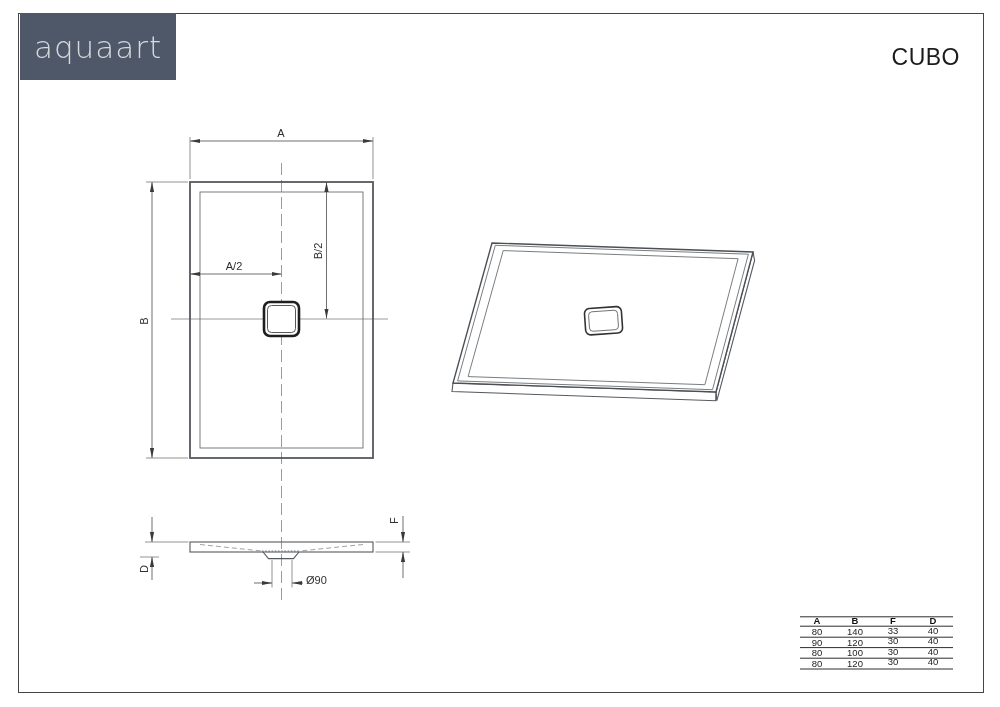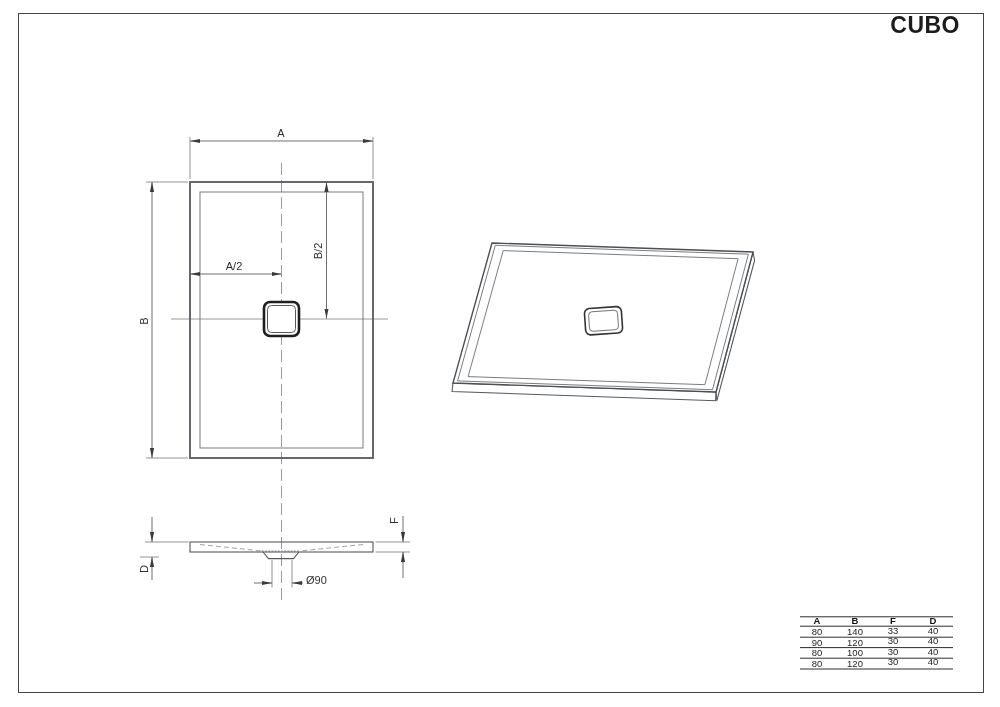--- a/index.html
+++ b/index.html
@@ -4,40 +4,43 @@
 <style>
   html,body{margin:0;padding:0;background:#fff;}
   .page{position:relative;width:1000px;height:707px;background:#fff;overflow:hidden;
         font-family:"Liberation Sans",sans-serif;}
   .sheet-border{position:absolute;left:18px;top:13px;width:966px;height:680px;
         border:1.5px solid #454545;box-sizing:border-box;}
   .logo{position:absolute;left:20px;top:13px;width:156px;height:67px;background:#4e5869;
         display:flex;align-items:center;justify-content:center;}
   .logo span{color:#d7dadd;font-size:31px;font-weight:300;letter-spacing:1px;
         font-family:"DejaVu Sans",sans-serif;}
-  .title{position:absolute;top:12px;right:40px;font-size:23px;font-weight:700;
+  .title{position:absolute;top:44px;right:40px;font-size:23px;font-weight:400;
         color:#1c1c1c;letter-spacing:.5px;}
   svg.draw{position:absolute;left:0;top:0;}
   .ln{stroke:#55595e;fill:none;}
   .thin{stroke:#6a6e72;stroke-width:.9;fill:none;}
   .dim{stroke:#555;stroke-width:.85;fill:none;}
   .ext{stroke:#666;stroke-width:.7;fill:none;}
   .ctr{stroke:#828282;stroke-width:.8;fill:none;}
   .dimtext{font:11px "Liberation Sans",sans-serif;fill:#2f2f2f;}
   .tbl-line{stroke:#2e2e2e;stroke-width:1;}
   .tblh{font:bold 9.5px "Liberation Sans",sans-serif;fill:#111;text-anchor:middle;}
   .tblc{font:9.5px "Liberation Sans",sans-serif;fill:#222;text-anchor:middle;}
 </style>
 </head>
 <body>
 
 <div class="page">
 
   <div class="sheet-border"></div>
 
+  <div class="logo">
+    <span>aquaart</span>
+  </div>
 
   <div class="title">CUBO</div>
 
   <svg class="draw" width="1000" height="707" viewBox="0 0 1000 707">
     <defs>
       <marker id="arrow" viewBox="0 0 10 7" refX="10" refY="3.5" markerWidth="10" markerHeight="7" markerUnits="userSpaceOnUse" orient="auto-start-reverse">
         <path d="M0,1.4 L10,3.5 L0,5.6 Z" fill="#3a3a3a"></path>
       </marker>
     </defs>
 

